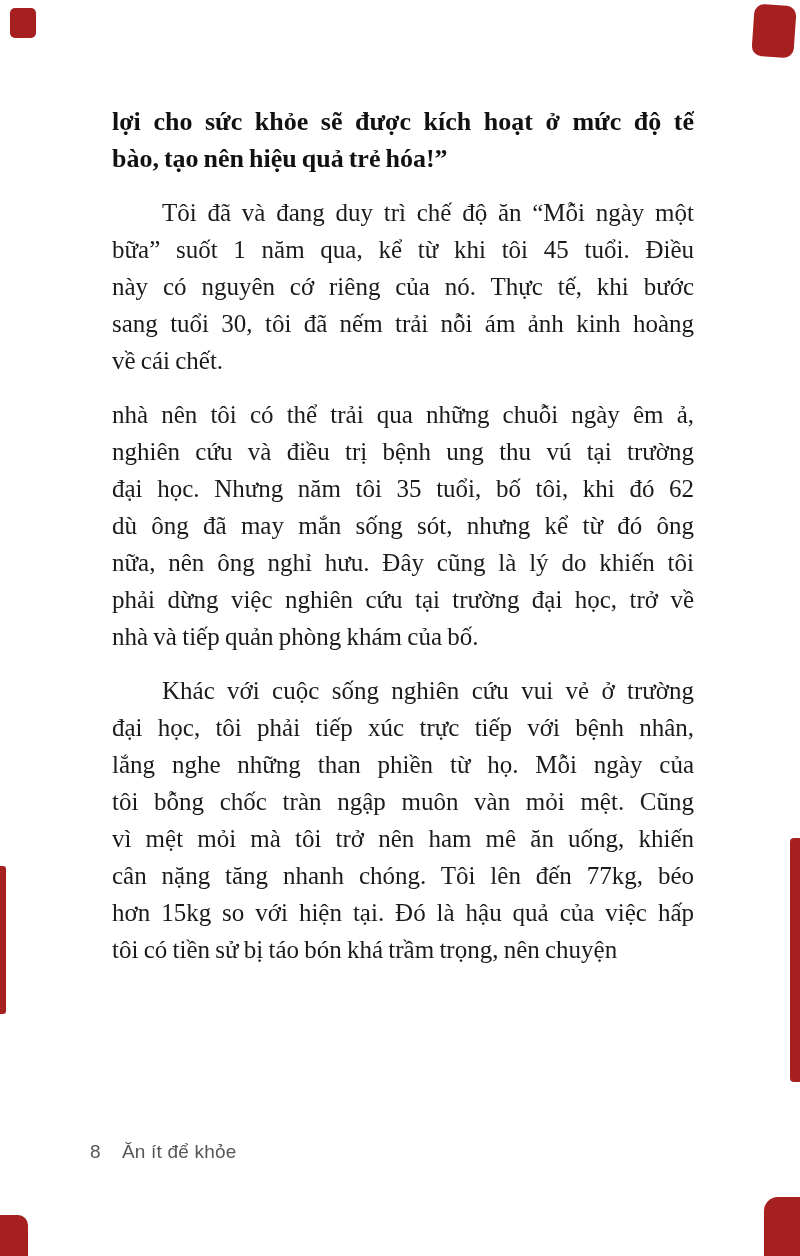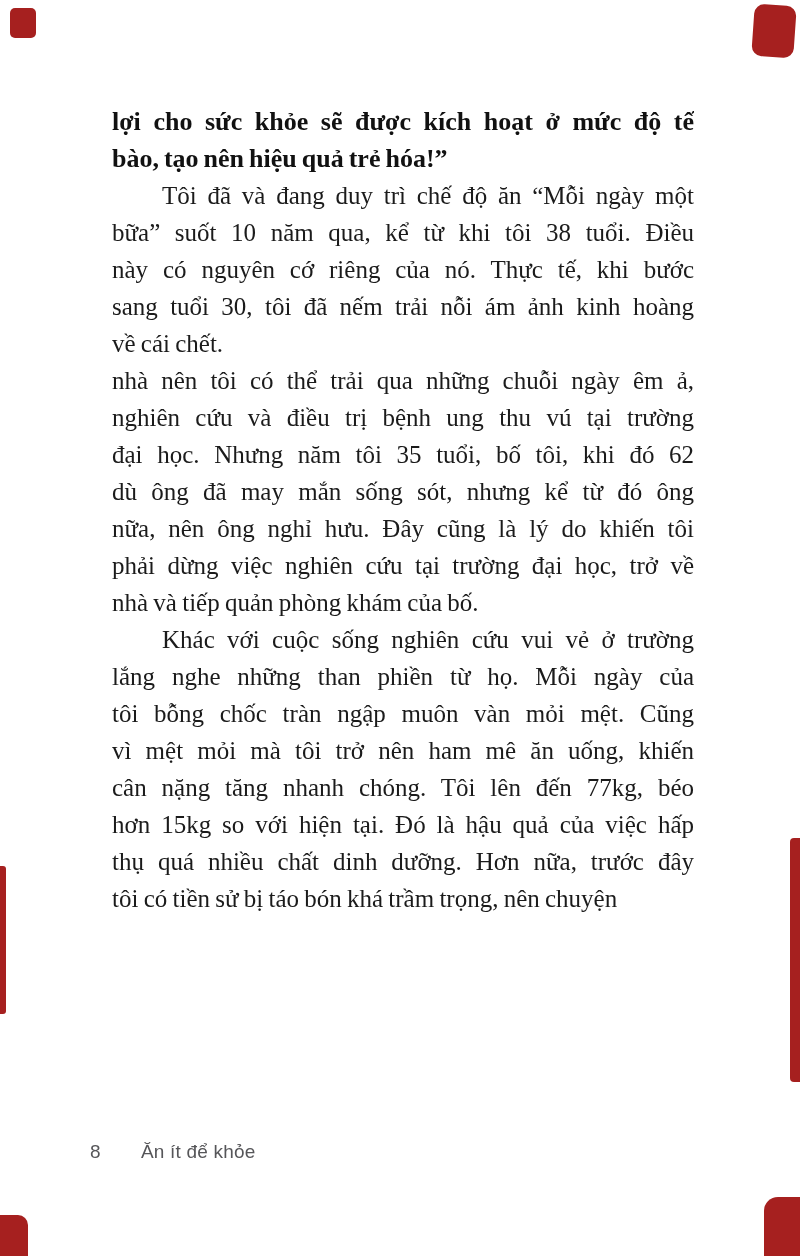--- a/index.html
+++ b/index.html
@@ -30,21 +30,21 @@
   .text-block {
     position: absolute;
     left: 112px;
     top: 103px;
     width: 582px;
     color: #1b1b1b;
     font-size: 25px;
     line-height: 37px;
   }
   .block { margin: 0; }
-  .block + .block { }
+  .block + .block { margin-top: 17px; }
   .block.bold .line {
     font-weight: bold;
     font-size: 26px;
     word-spacing: -1.5px;
     color: #111111;
   }
   .line {
     text-align: justify;
     text-align-last: justify;
     height: 37px;
@@ -59,63 +59,63 @@
     left: 90px;
     top: 1141px;
     display: flex;
     align-items: baseline;
     font-family: "Liberation Sans", sans-serif;
     font-size: 19px;
     color: #565659;
     letter-spacing: 0.2px;
   }
   .footer .page-num { min-width: 14px; }
-  .footer .book-title { margin-left: 37px; }
+  .footer .book-title { margin-left: 18px; }
 </style>
 </head>
 <body>
 
 <div class="page">
 
   <div class="cover-mark mark-tl"></div>
   <div class="cover-mark mark-tr"></div>
   <div class="cover-mark mark-ml"></div>
   <div class="cover-mark mark-mr"></div>
   <div class="cover-mark mark-bl"></div>
   <div class="cover-mark mark-br"></div>
 
   <div class="text-block">
       <div class="block bold">
         <div class="line">lợi cho sức khỏe sẽ được kích hoạt ở mức độ tế</div>
         <div class="line para-end">bào, tạo nên hiệu quả trẻ hóa!”</div>
       </div>
       <div class="block">
         <div class="line first-indent">Tôi đã và đang duy trì chế độ ăn “Mỗi ngày một</div>
-        <div class="line">bữa” suốt 10 năm qua, kể từ khi tôi 38 tuổi. Điều</div>
+        <div class="line">bữa” suốt 1 năm qua, kể từ khi tôi 45 tuổi. Điều</div>
         <div class="line">này có nguyên cớ riêng của nó. Thực tế, khi bước</div>
         <div class="line">sang tuổi 30, tôi đã nếm trải nỗi ám ảnh kinh hoàng</div>
         <div class="line para-end">về cái chết.</div>
       </div>
       <div class="block">
         <div class="line">nhà nên tôi có thể trải qua những chuỗi ngày êm ả,</div>
         <div class="line">nghiên cứu và điều trị bệnh ung thu vú tại trường</div>
         <div class="line">đại học. Nhưng năm tôi 35 tuổi, bố tôi, khi đó 62</div>
         <div class="line">dù ông đã may mắn sống sót, nhưng kể từ đó ông</div>
         <div class="line">nữa, nên ông nghỉ hưu. Đây cũng là lý do khiến tôi</div>
         <div class="line">phải dừng việc nghiên cứu tại trường đại học, trở về</div>
         <div class="line para-end">nhà và tiếp quản phòng khám của bố.</div>
       </div>
       <div class="block">
         <div class="line first-indent">Khác với cuộc sống nghiên cứu vui vẻ ở trường</div>
+        <div class="line">đại học, tôi phải tiếp xúc trực tiếp với bệnh nhân,</div>
         <div class="line">lắng nghe những than phiền từ họ. Mỗi ngày của</div>
         <div class="line">tôi bỗng chốc tràn ngập muôn vàn mỏi mệt. Cũng</div>
         <div class="line">vì mệt mỏi mà tôi trở nên ham mê ăn uống, khiến</div>
         <div class="line">cân nặng tăng nhanh chóng. Tôi lên đến 77kg, béo</div>
         <div class="line">hơn 15kg so với hiện tại. Đó là hậu quả của việc hấp</div>
-        <div class="line">thụ quá nhiều chất dinh dưỡng. Hơn nữa, trước đây</div>
         <div class="line para-end">tôi có tiền sử bị táo bón khá trầm trọng, nên chuyện</div>
       </div>
     </div>
 
   <div class="footer">
     <span class="page-num">8</span>
     <span class="book-title">Ăn ít để khỏe</span>
   </div>
 
 </div>

